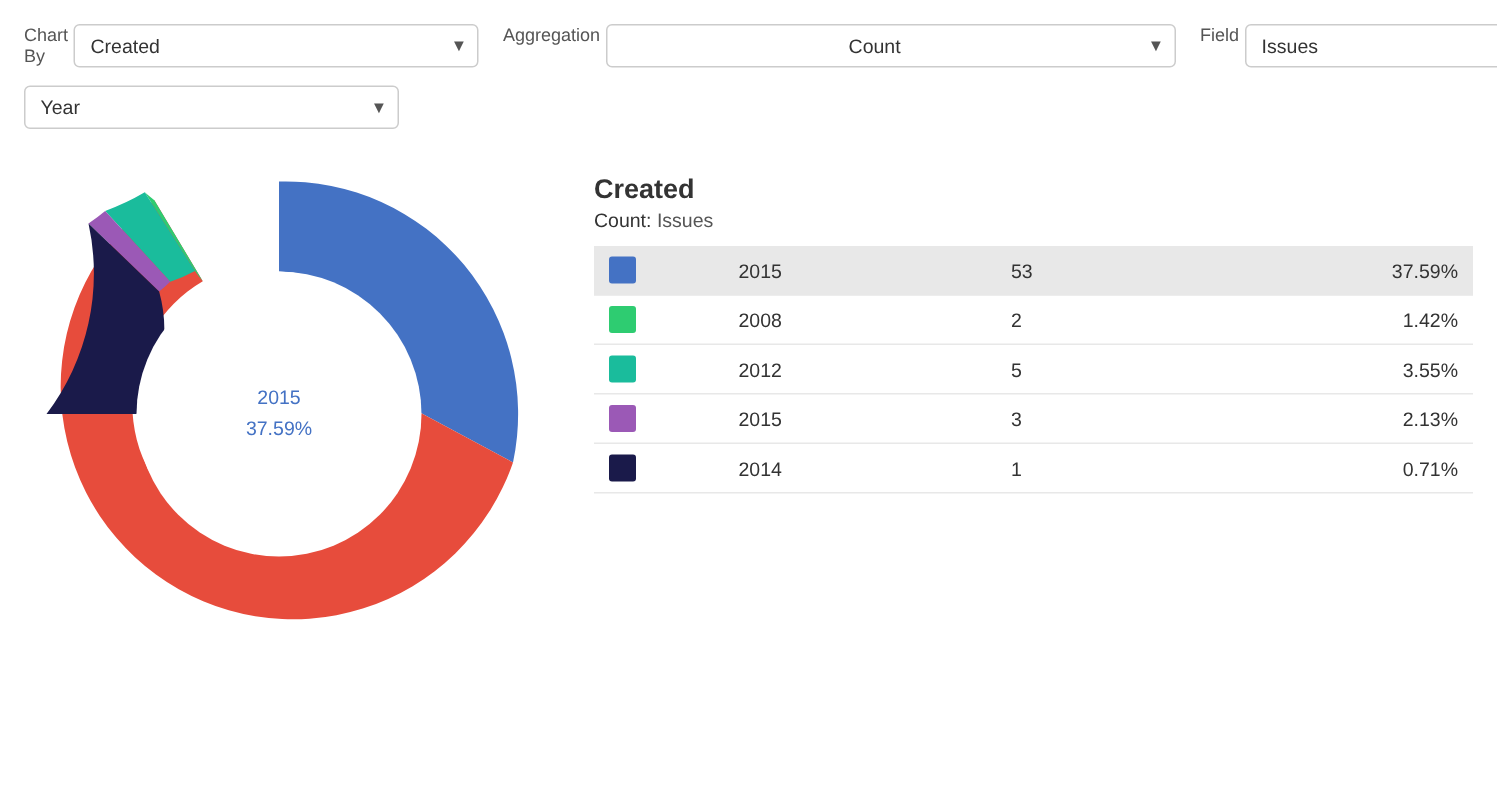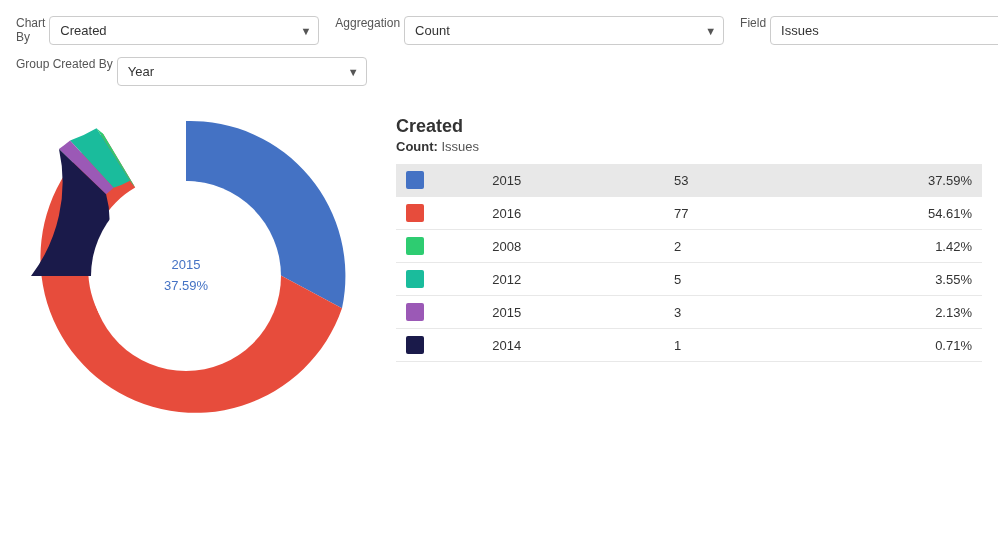--- a/index.html
+++ b/index.html
@@ -54,21 +54,21 @@
       position: absolute;
       right: 8px;
       top: 50%;
       transform: translateY(-50%);
       pointer-events: none;
       color: #555;
       font-size: 11px;
     }
 
     .chart-by-select { width: 270px; }
-    .aggregation-select { width: 320px; }
+    .aggregation-select { width: 380px; text-align: center; }
     .field-select { width: 320px; }
     .group-by-select { width: 250px; }
 
     .second-row {
       margin-bottom: 20px;
     }
 
     .main-content {
       display: flex;
       align-items: flex-start;
@@ -107,21 +107,21 @@
       margin-bottom: 2px;
     }
 
     .legend-subtitle {
       font-size: 13px;
       color: #555;
       margin-bottom: 10px;
     }
 
     .legend-subtitle strong {
-      font-weight: 700;
+      font-weight: 400;
       color: #333;
     }
 
     .legend-table {
       width: 100%;
       border-collapse: collapse;
     }
 
     .legend-table tr {
       border-bottom: 1px solid #e8e8e8;
@@ -195,21 +195,20 @@
         <option>Story Points</option>
         <option>Time Spent</option>
       </select>
       <span class="select-chevron">▼</span>
     </div>
   </div>
 </div>
 
 <div class="controls-row second-row">
   <div class="control-group">
-    <span class="control-label">Group Created By</span>
     <div class="select-wrapper">
       <select class="group-by-select">
         <option>Year</option>
         <option>Month</option>
         <option>Week</option>
         <option>Day</option>
       </select>
       <span class="select-chevron">▼</span>
     </div>
   </div>
@@ -249,26 +248,20 @@
 
     <table class="legend-table">
       <tbody id="legend-tbody">
       <tr>
             <td><span class="color-swatch" style="background-color: rgb(68, 114, 196);"></span></td>
             <td>2015</td>
             <td>53</td>
             <td>37.59%</td>
           </tr>
           <tr>
-            <td><span class="color-swatch" style="background-color: rgb(231, 76, 60);"></span></td>
-            <td>2016</td>
-            <td>77</td>
-            <td>54.61%</td>
-          </tr>
-          <tr>
             <td><span class="color-swatch" style="background-color: rgb(46, 204, 113);"></span></td>
             <td>2008</td>
             <td>2</td>
             <td>1.42%</td>
           </tr>
           <tr>
             <td><span class="color-swatch" style="background-color: rgb(26, 188, 156);"></span></td>
             <td>2012</td>
             <td>5</td>
             <td>3.55%</td>

